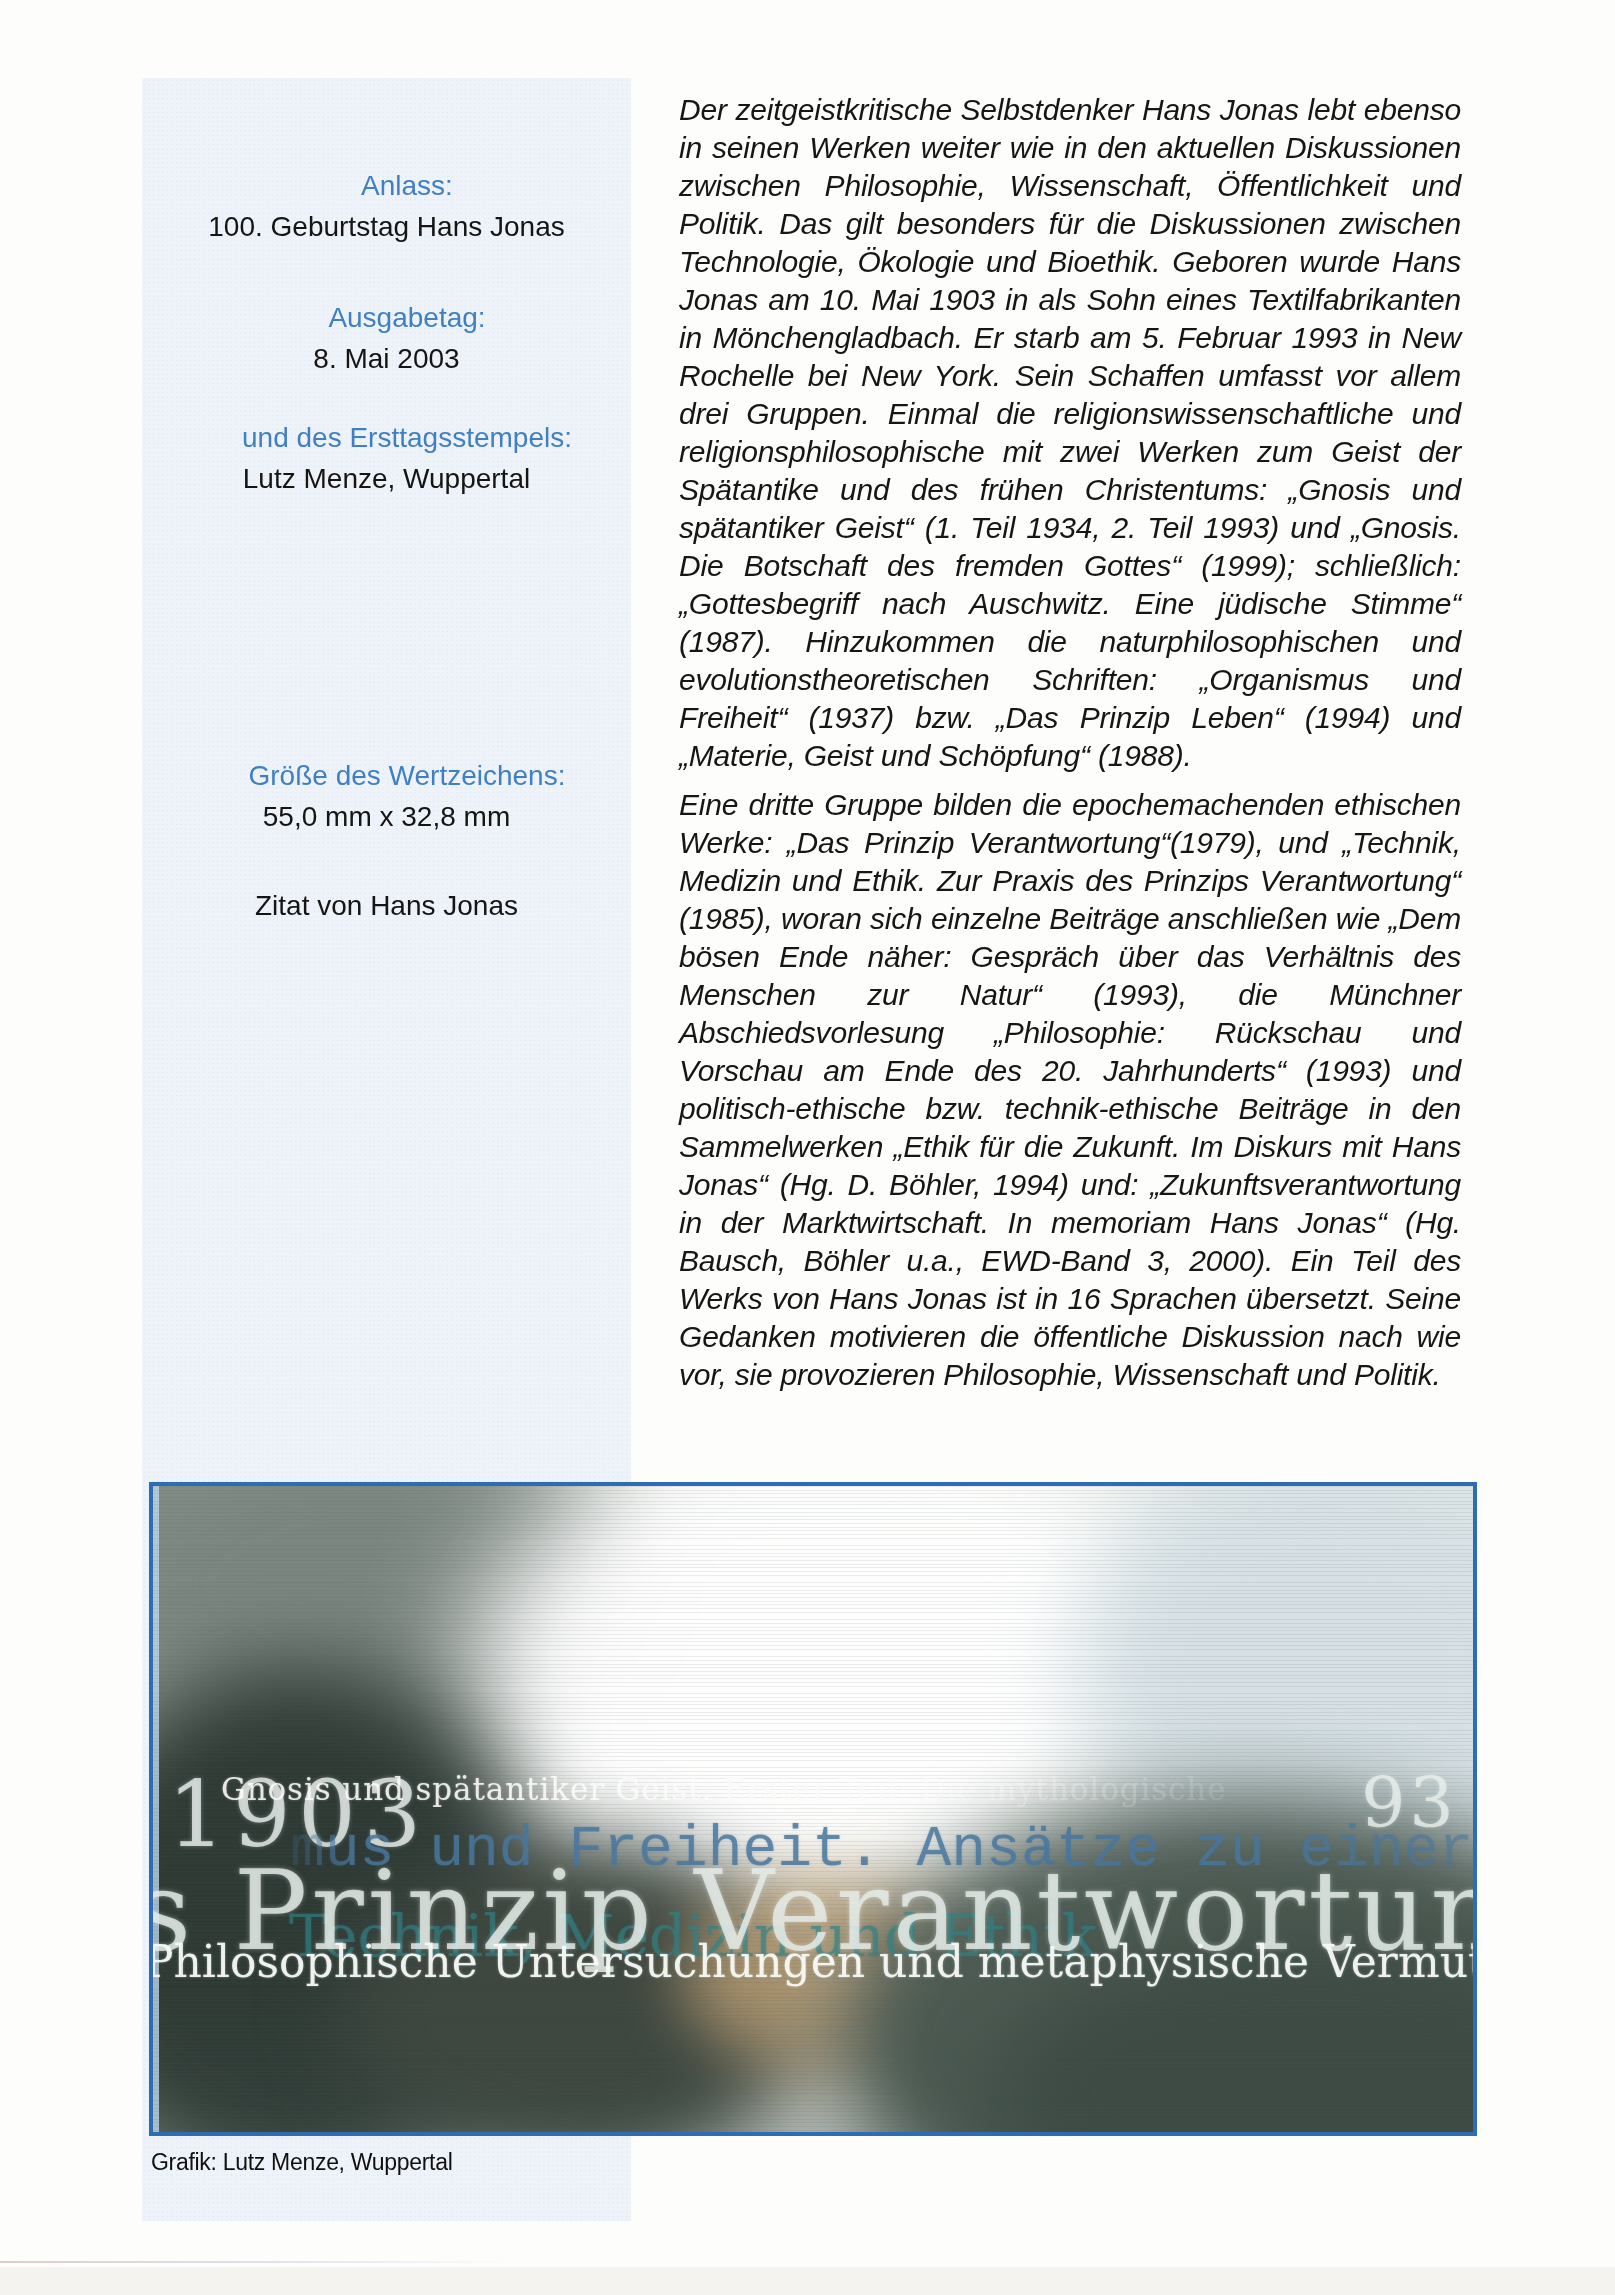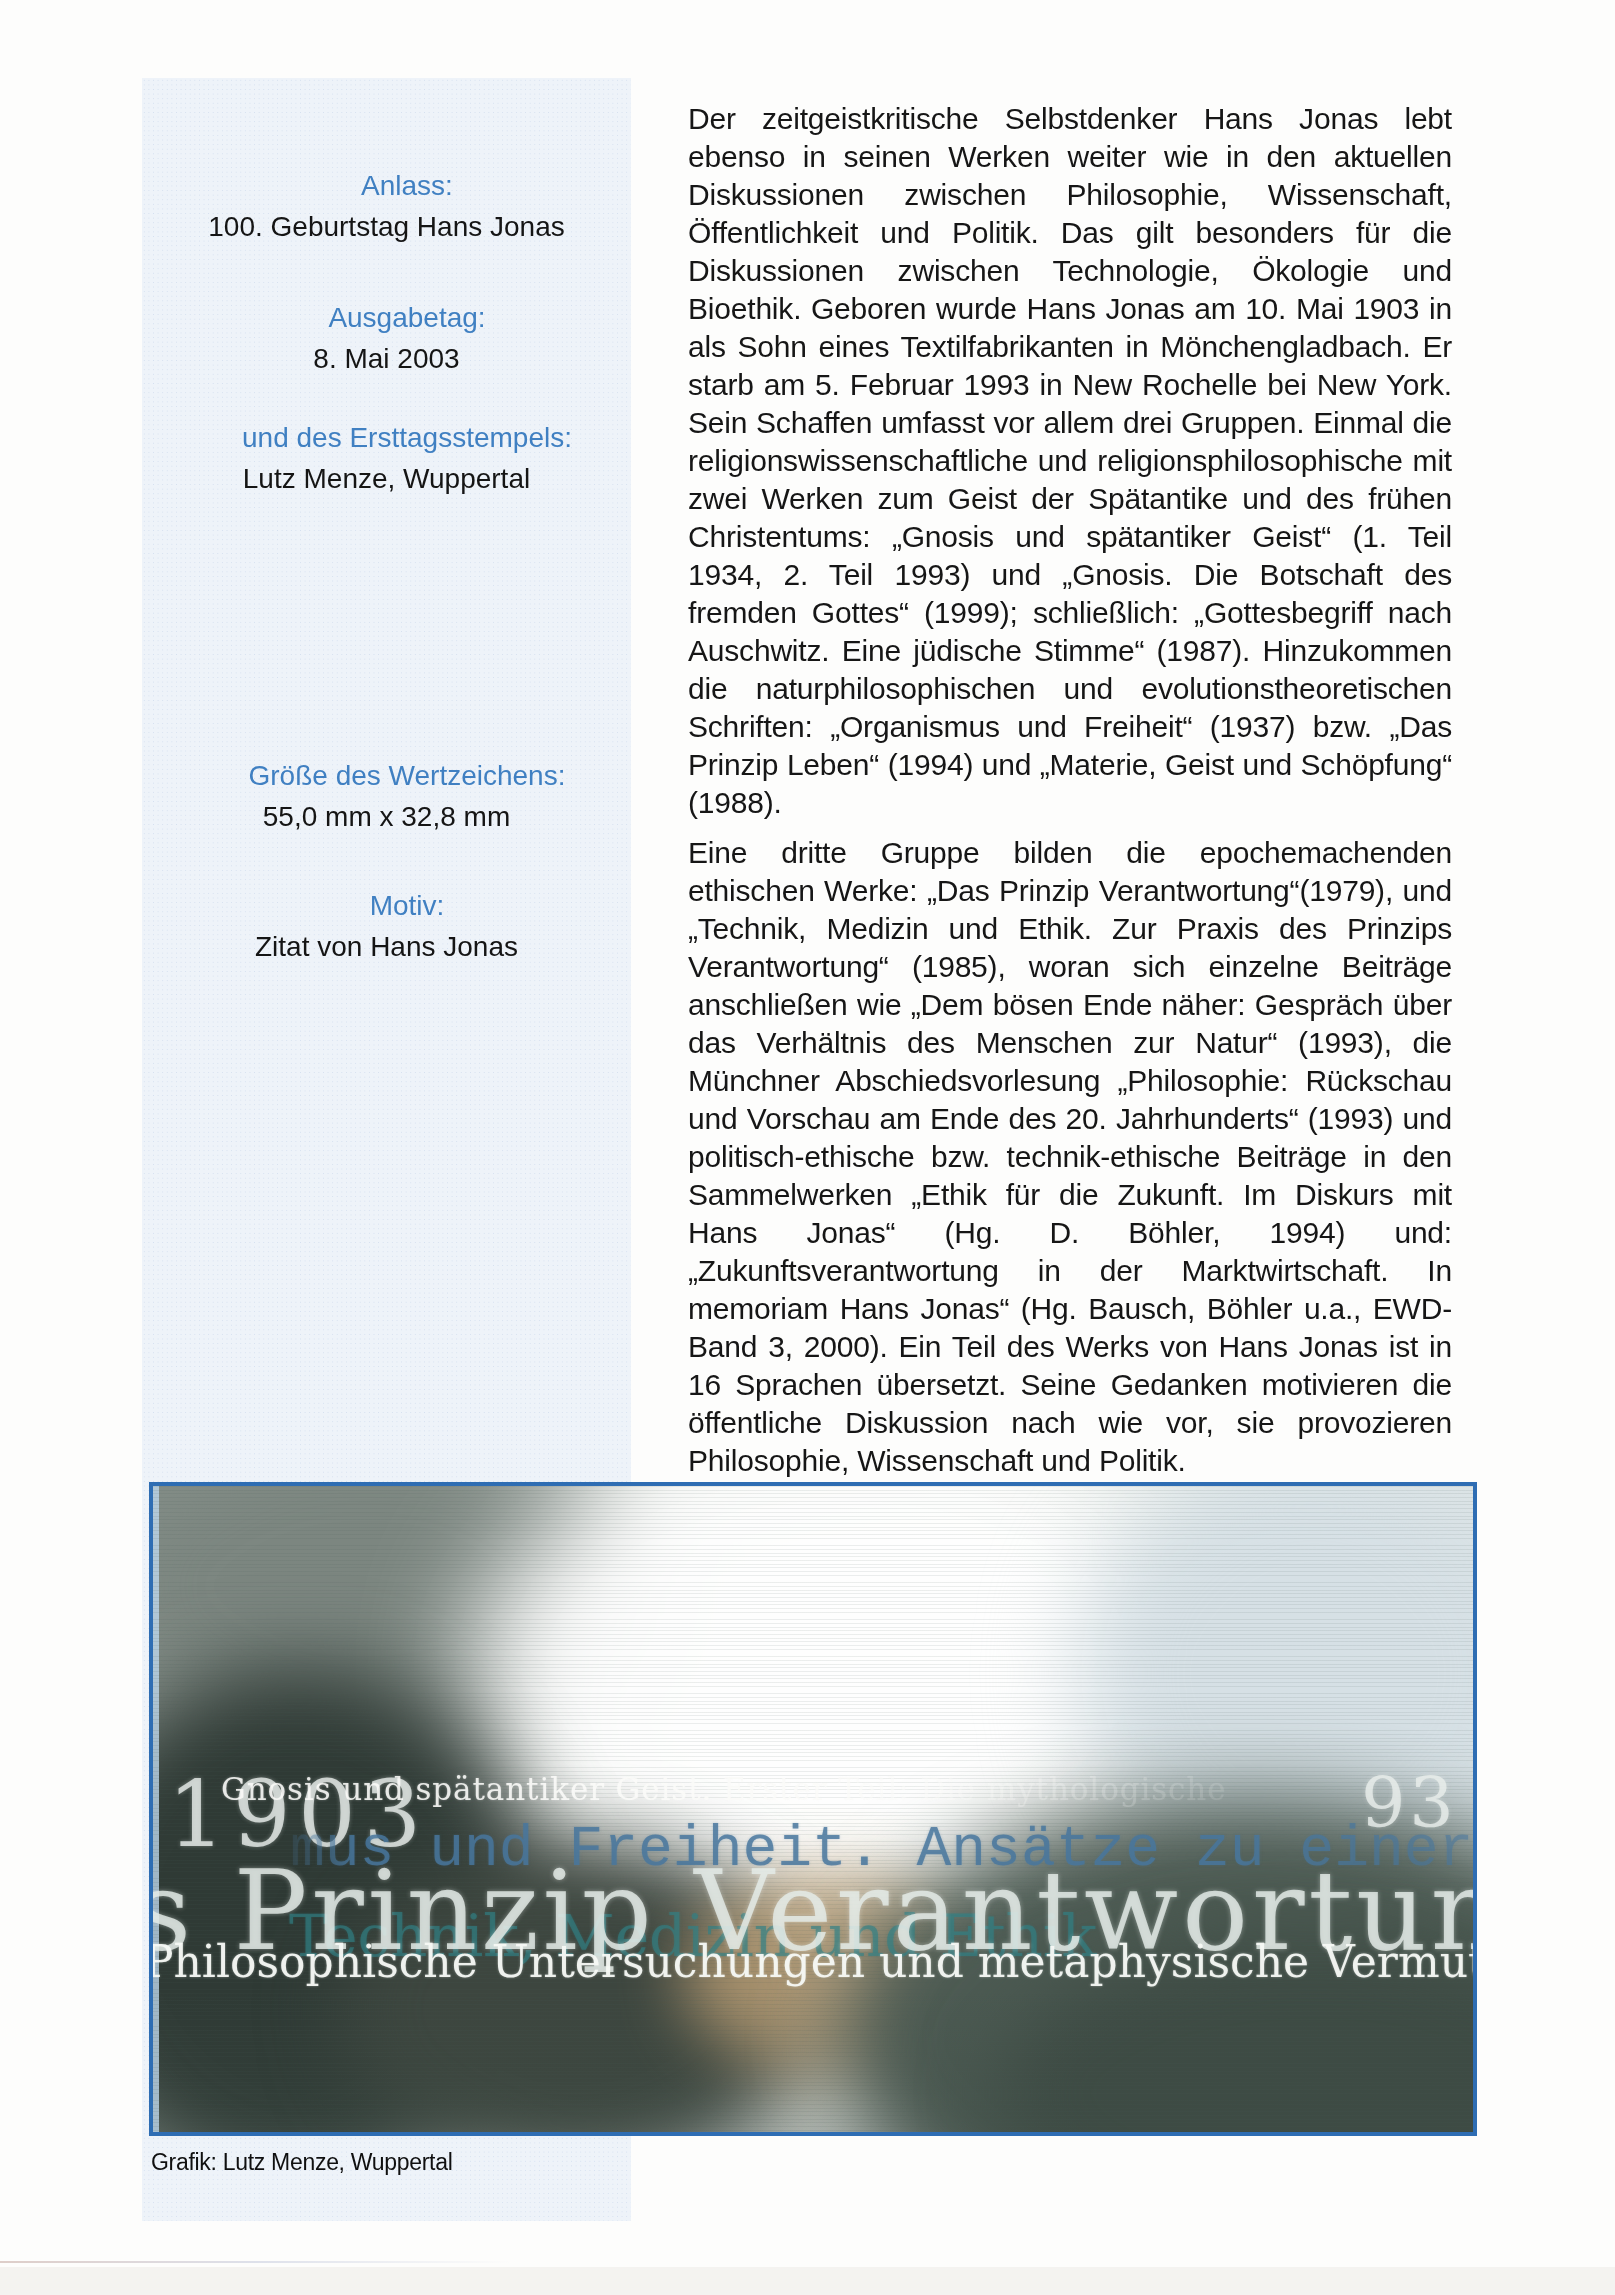--- a/index.html
+++ b/index.html
@@ -22,21 +22,21 @@
   .info-line{line-height:41px;font-size:28px;white-space:nowrap;}
   .info-label{color:#4080c2;padding-left:41px;}
   .info-value{color:#151515;}
   .g1{top:87px}.g2{top:219px}.g3{top:339px}.g4{top:510px}.g5{top:677px}.g6{top:807px}
   
   .article{
     position:absolute;left:676px;top:88px;width:788px;
     font-size:30px;line-height:38px;letter-spacing:-0.2px;
     color:#161616;text-align:justify;
   }
-  .article p{margin:12px;}
+  .article p{margin:3px;font-style:italic;}
   .article p + p{margin-top:11px;}
   
   .graphic{
     position:absolute;left:149px;top:1482px;width:1320px;height:646px;
     border:4.6px solid #2e6db3;
     background:linear-gradient(105deg,#8a948e 0%,#e8ebe7 35%,#f2f4f0 55%,#d8e1e3 100%);
     overflow:hidden;
   }
   .blob{position:absolute;border-radius:50%;}
   .blob-topleft{left:-5%;top:-12%;width:42%;height:55%;background:#7c8680;filter:blur(46px);}
@@ -107,21 +107,20 @@
       <div class="info-line info-value">Lutz Menze, Wuppertal</div>
     </div>
 
 
     <div class="info-group g5">
       <div class="info-line info-label">Größe des Wertzeichens:</div>
       <div class="info-line info-value">55,0 mm x 32,8 mm</div>
     </div>
 
     <div class="info-group g6">
-      <div class="info-line info-label">Motiv:</div>
       <div class="info-line info-value">Zitat von Hans Jonas</div>
     </div>
 
   </div>
 
   <div class="article" lang="de">
     <p>Der zeitgeistkritische Selbstdenker Hans Jonas lebt ebenso in seinen Werken weiter wie in den aktuellen Diskussionen zwischen Philosophie, Wissenschaft, Öffentlichkeit und Politik. Das gilt besonders für die Diskussionen zwischen Technologie, Ökologie und Bioethik. Geboren wurde Hans Jonas am 10. Mai 1903 in als Sohn eines Textilfabrikanten in Mönchengladbach. Er starb am 5. Februar 1993 in New Rochelle bei New York. Sein Schaffen umfasst vor allem drei Gruppen. Einmal die religionswissenschaftliche und religionsphilosophische mit zwei Werken zum Geist der Spätantike und des frühen Christentums: „Gnosis und spätantiker Geist“ (1. Teil 1934, 2. Teil 1993) und „Gnosis. Die Botschaft des fremden Gottes“ (1999); schließlich: „Gottesbegriff nach Auschwitz. Eine jüdische Stimme“ (1987). Hinzukommen die naturphilosophischen und evolutionstheoretischen Schriften: „Organismus und Freiheit“ (1937) bzw. „Das Prinzip Leben“ (1994) und „Materie, Geist und Schöpfung“ (1988).</p>
     <p>Eine dritte Gruppe bilden die epochemachenden ethischen Werke: „Das Prinzip Verantwortung“(1979), und „Technik, Medizin und Ethik. Zur Praxis des Prinzips Verantwortung“ (1985), woran sich einzelne Beiträge anschließen wie „Dem bösen Ende näher: Gespräch über das Verhältnis des Menschen zur Natur“ (1993), die Münchner Abschiedsvorlesung „Philosophie: Rückschau und Vorschau am Ende des 20. Jahrhunderts“ (1993) und politisch-ethische bzw. technik-ethische Beiträge in den Sammelwerken „Ethik für die Zukunft. Im Diskurs mit Hans Jonas“ (Hg. D. Böhler, 1994) und: „Zukunftsverantwortung in der Marktwirtschaft. In memoriam Hans Jonas“ (Hg. Bausch, Böhler u.a., EWD-Band 3, 2000). Ein Teil des Werks von Hans Jonas ist in 16 Sprachen übersetzt. Seine Gedanken motivieren die öffentliche Diskussion nach wie vor, sie provozieren Philosophie, Wissenschaft und Politik.</p>
   </div>
 

